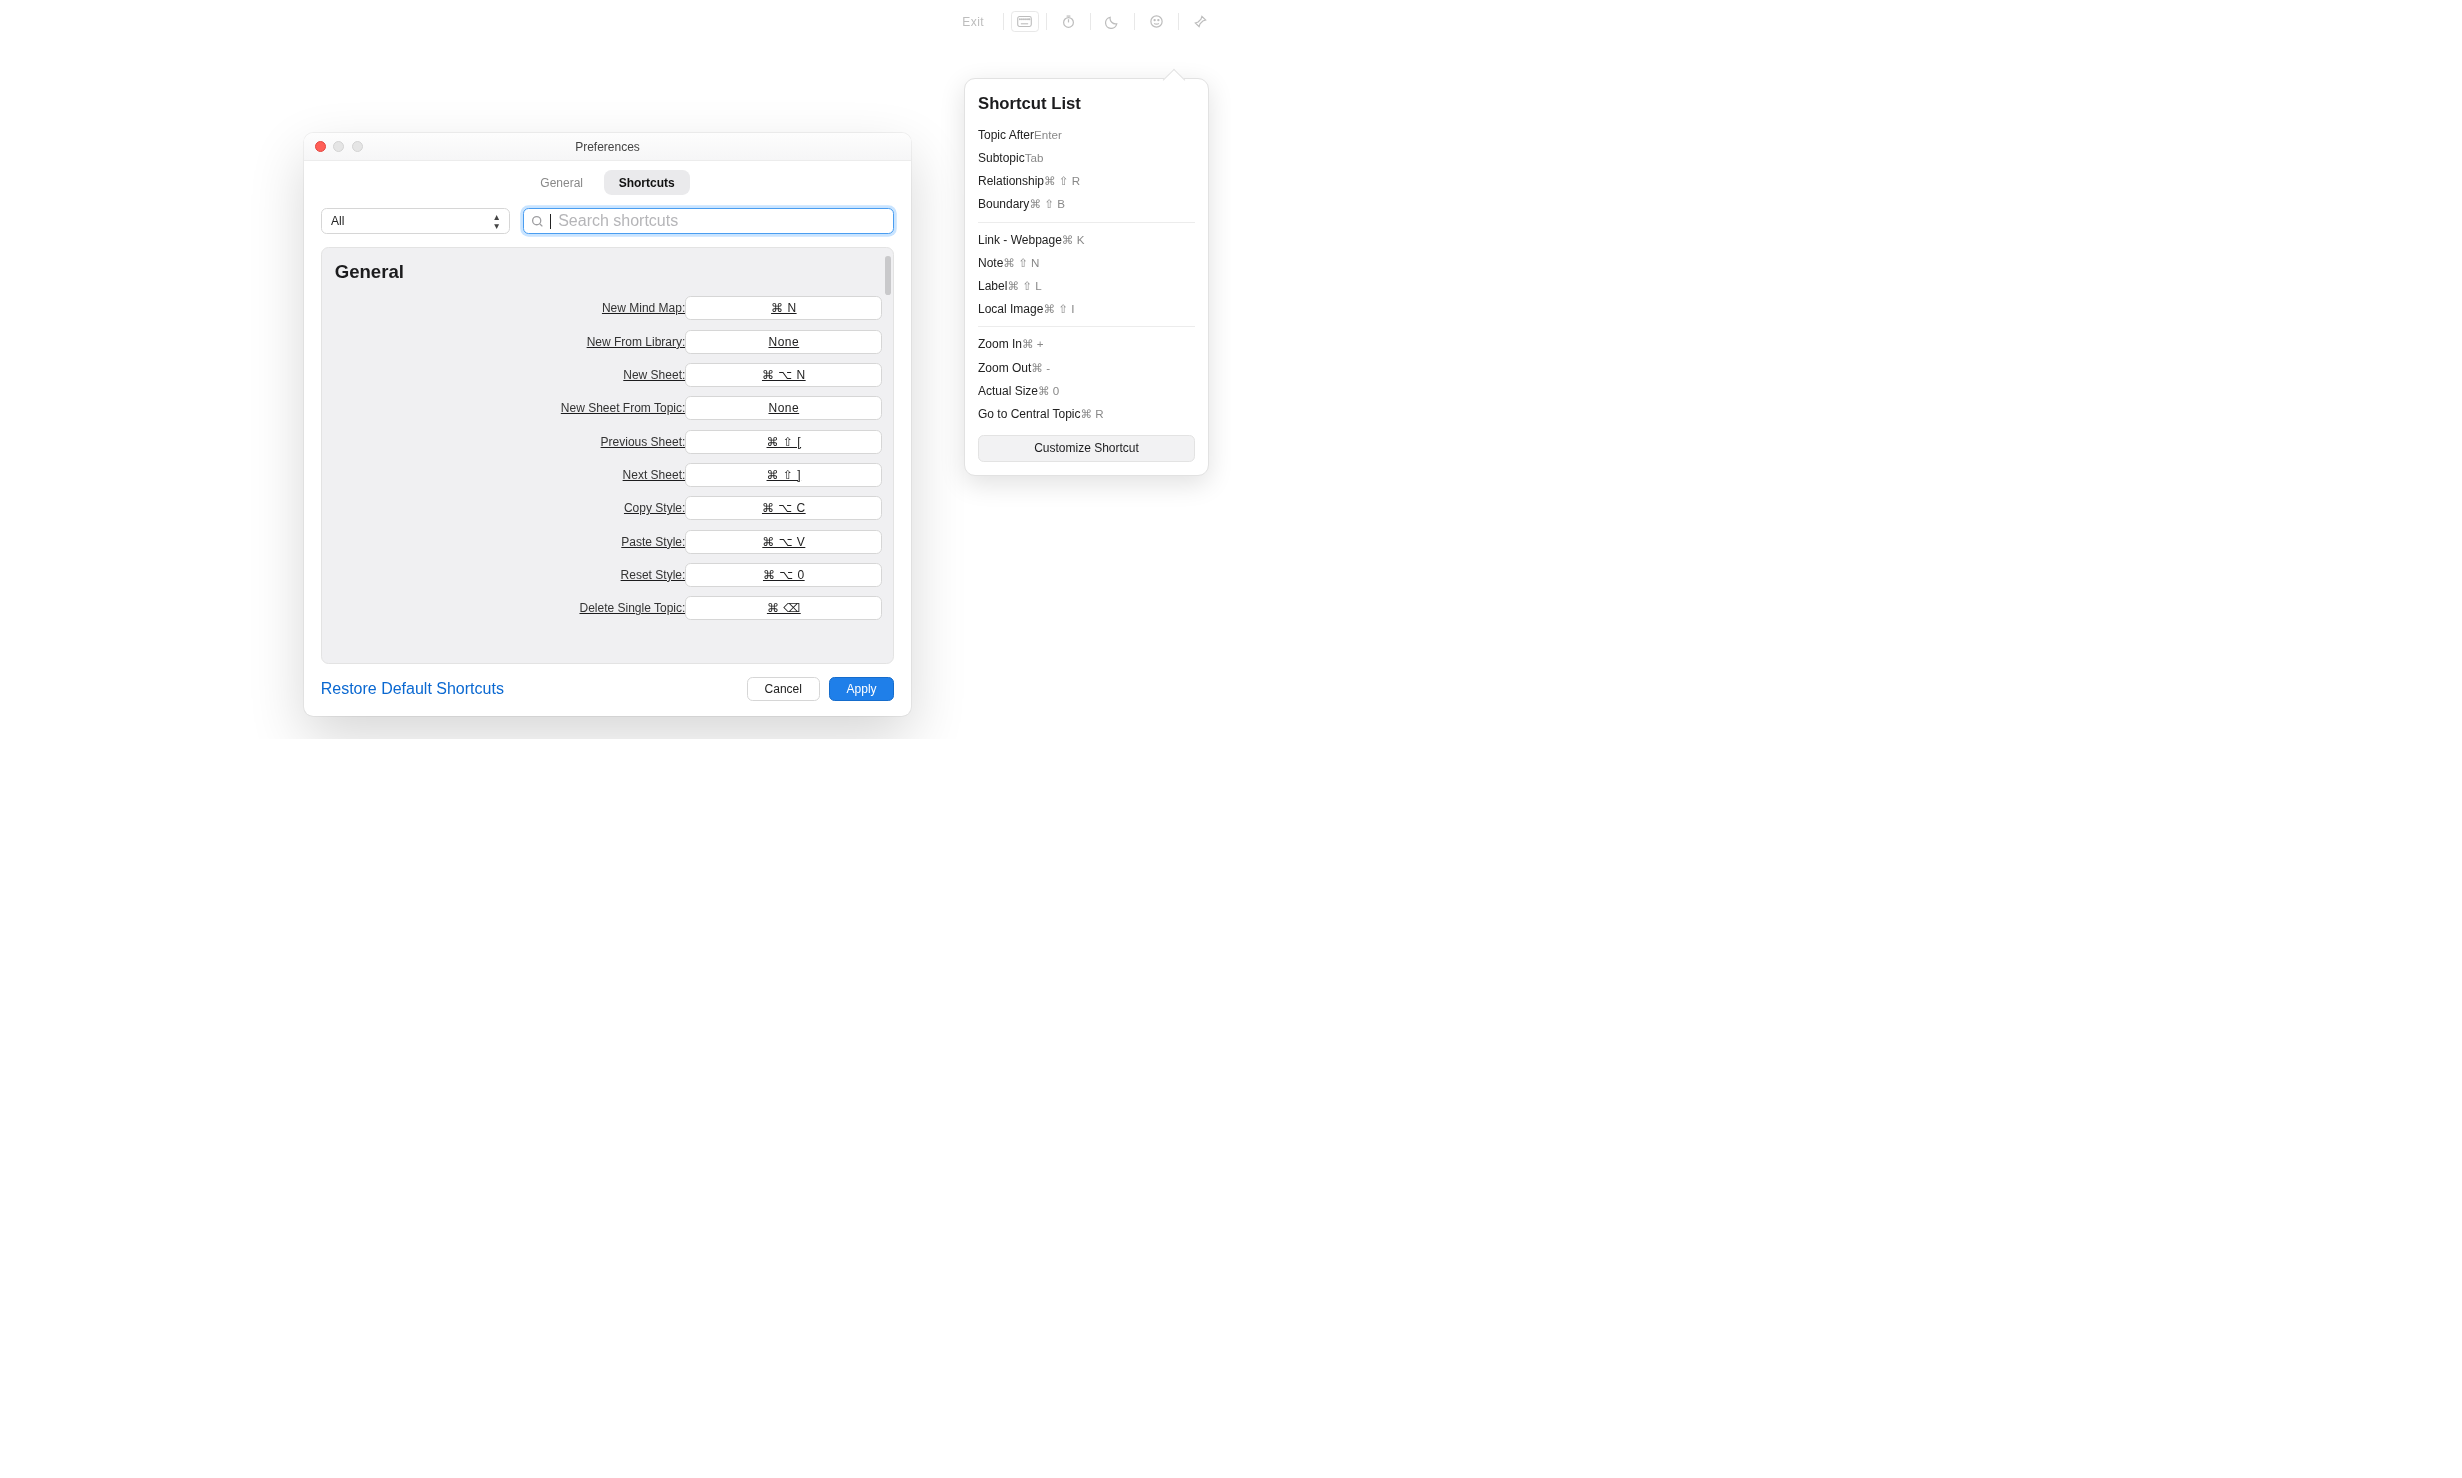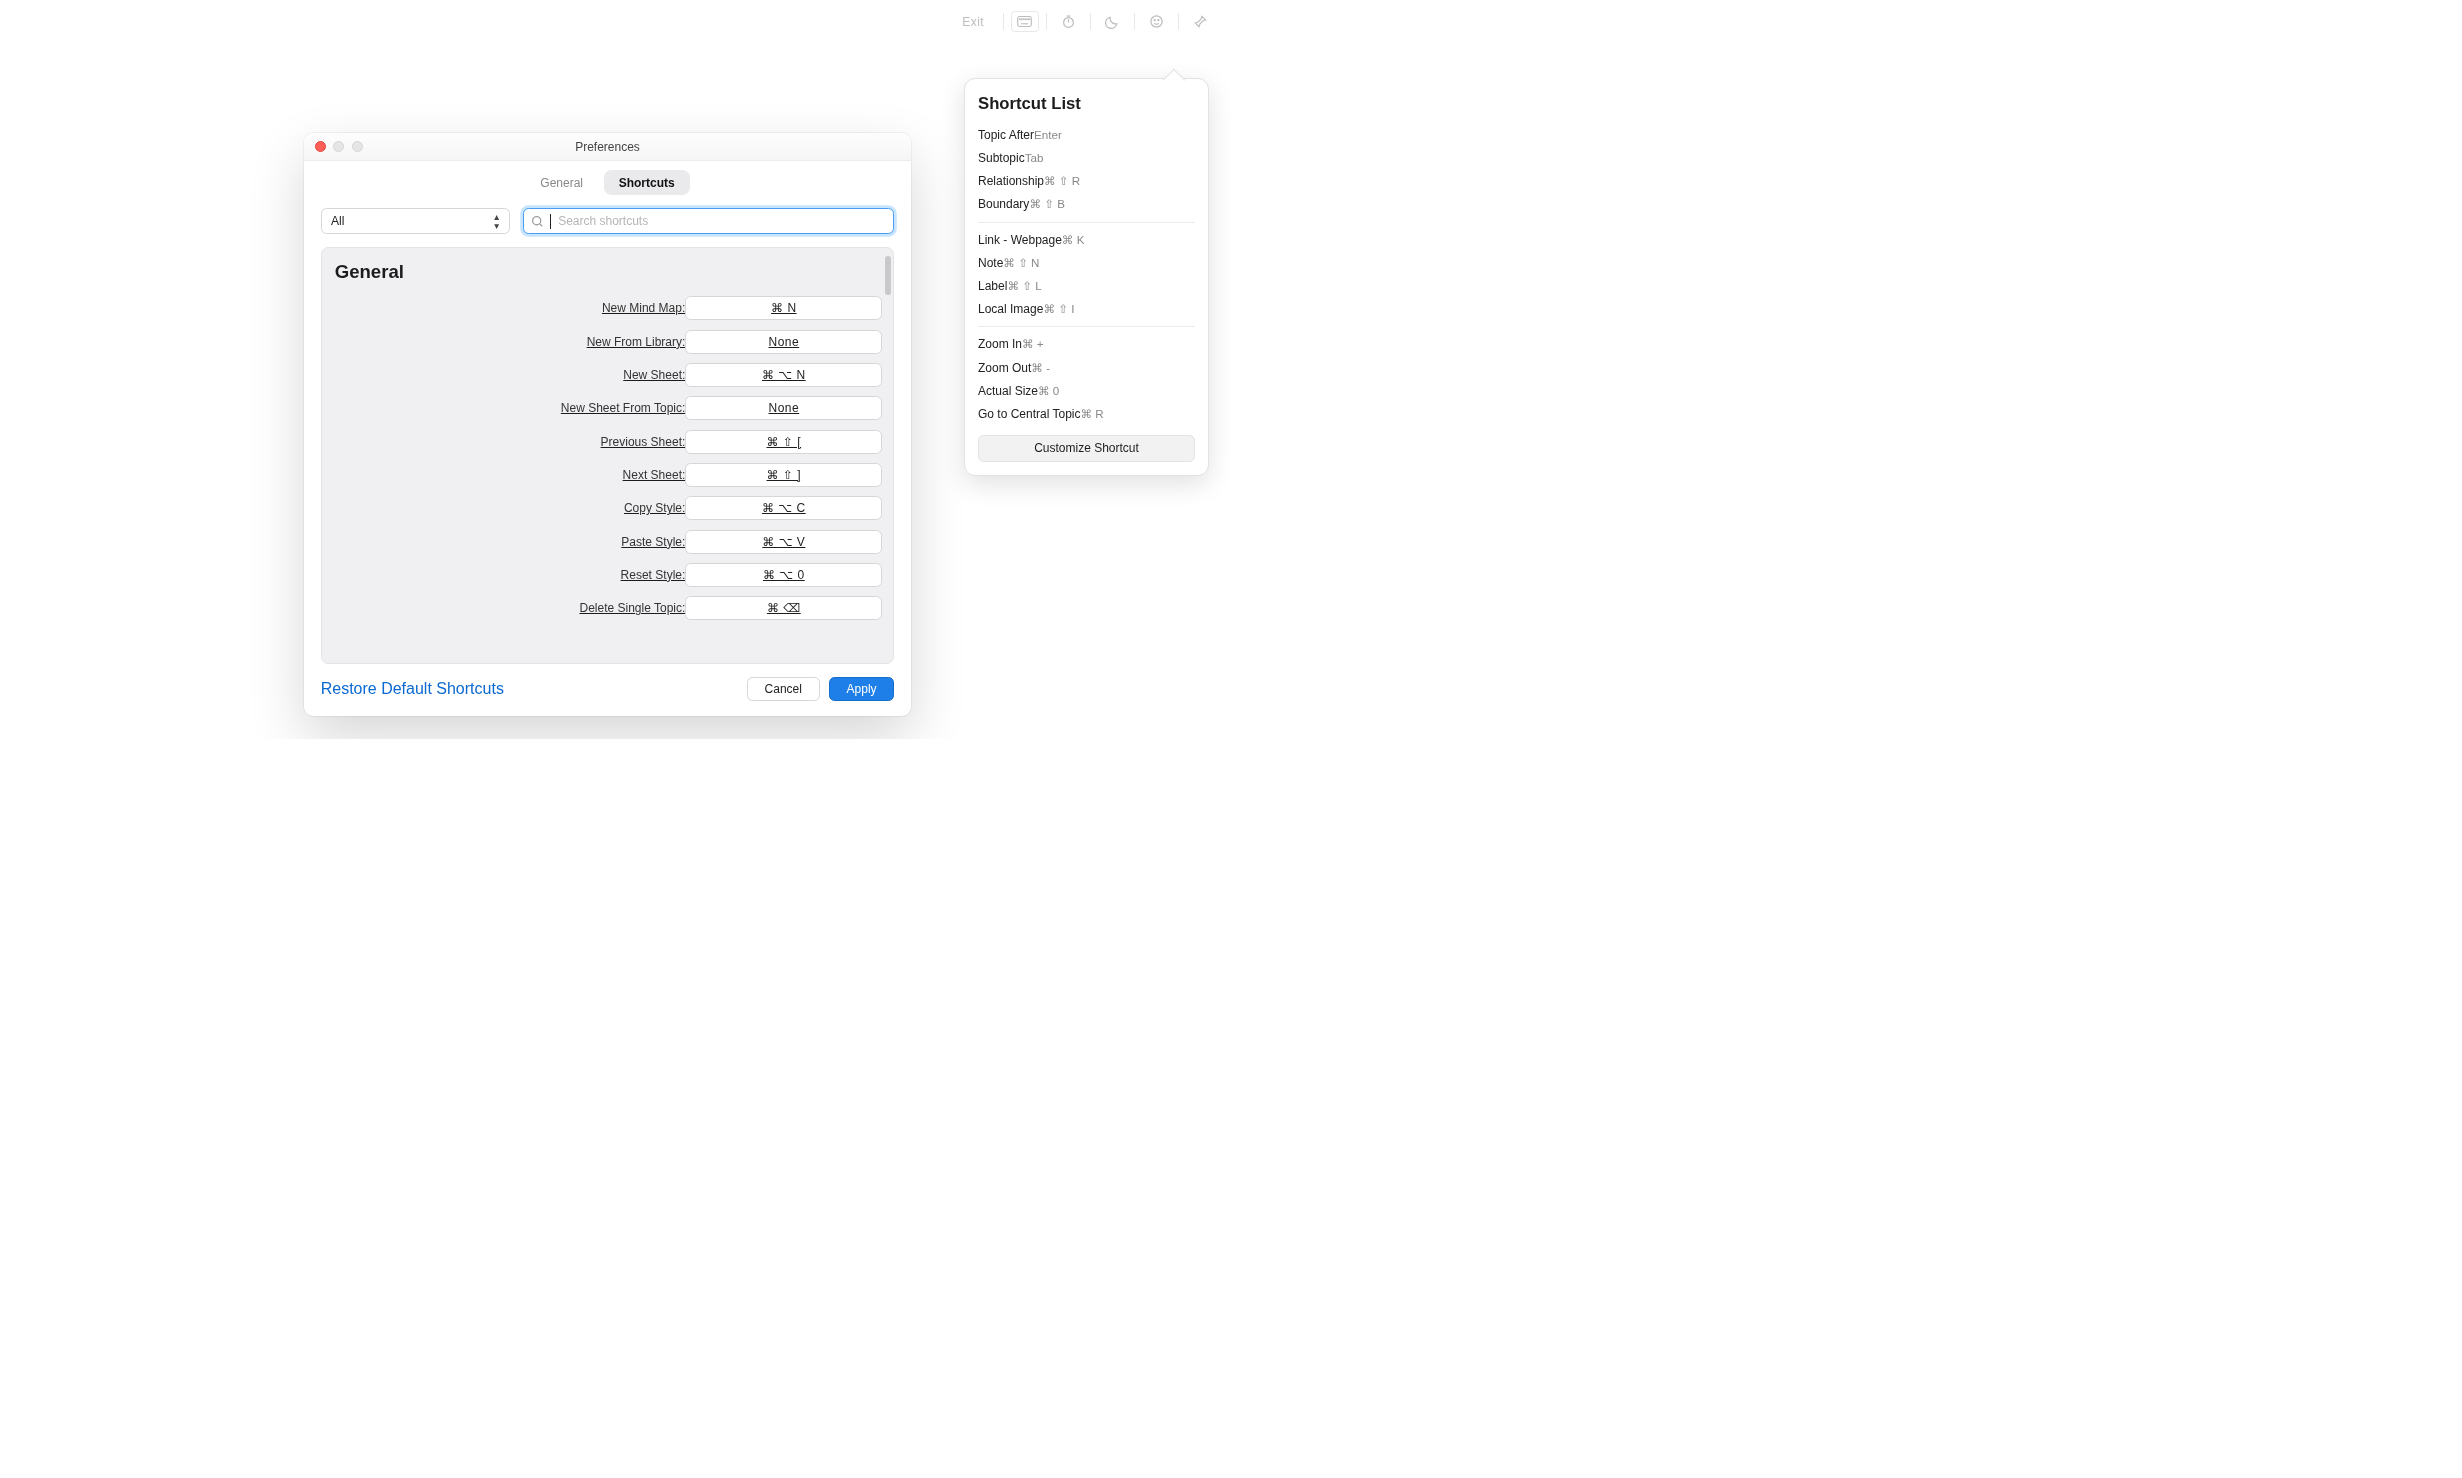--- a/index.html
+++ b/index.html
@@ -118,21 +118,21 @@
       color: #444; line-height: 8.4px; font-size: 8.4px; text-align: center;
     }
     .search {
       flex: 1; height: 26px; border-radius: 5.6px; background: #fff;
       border: 0.9px solid var(--blue-ring);
       box-shadow: 0 0 0 2.8px rgba(10,132,255,0.22);
       display: flex; align-items: center; gap: 5.6px; padding: 0 7.4px;
     }
     .search svg { display: block; }
     .search input {
-      border: 0; outline: 0; flex: 1; font-size: 12px; background: transparent;
+      border: 0; outline: 0; flex: 1; font-size: 16px; background: transparent;
     }
     .search input::placeholder { color: #b5b5b8; }
     .search .caret { width: 0.9px; height: 15px; background: #222; }
 
     .panel-wrap { flex: 1; padding: 0 16.7px; overflow: hidden; }
     .panel {
       height: 100%; border: 0.9px solid var(--border-lt); border-radius: 7.4px;
       background: var(--bg-panel); overflow: auto; position: relative;
     }
     .sec-title { font-size: 18.6px; font-weight: 700; margin: 13px 0 13px 13px; }

